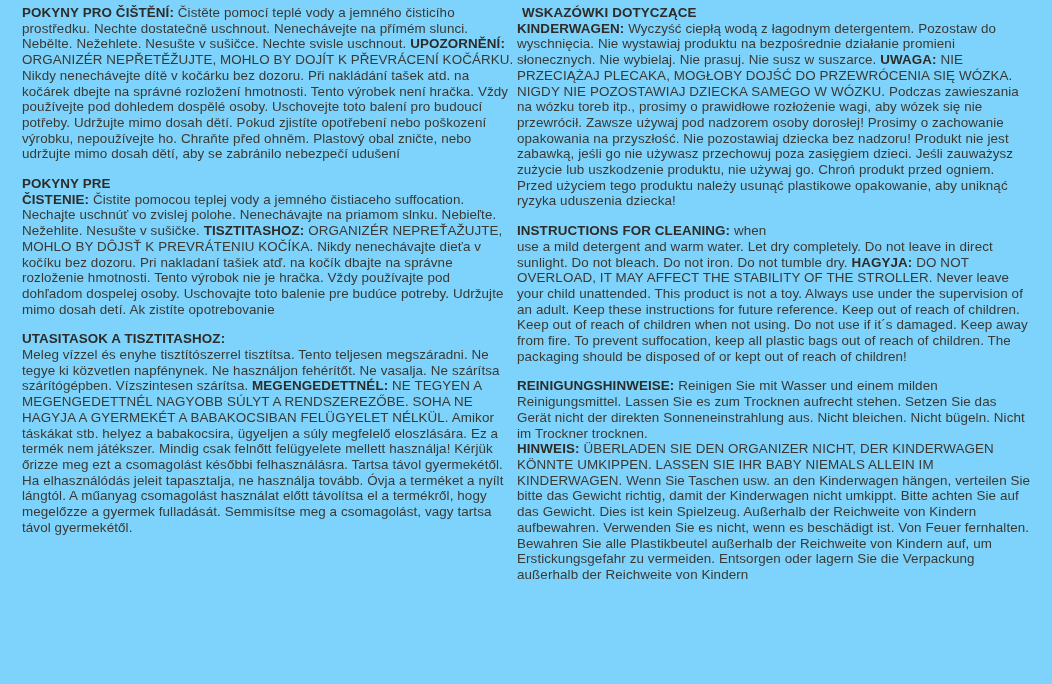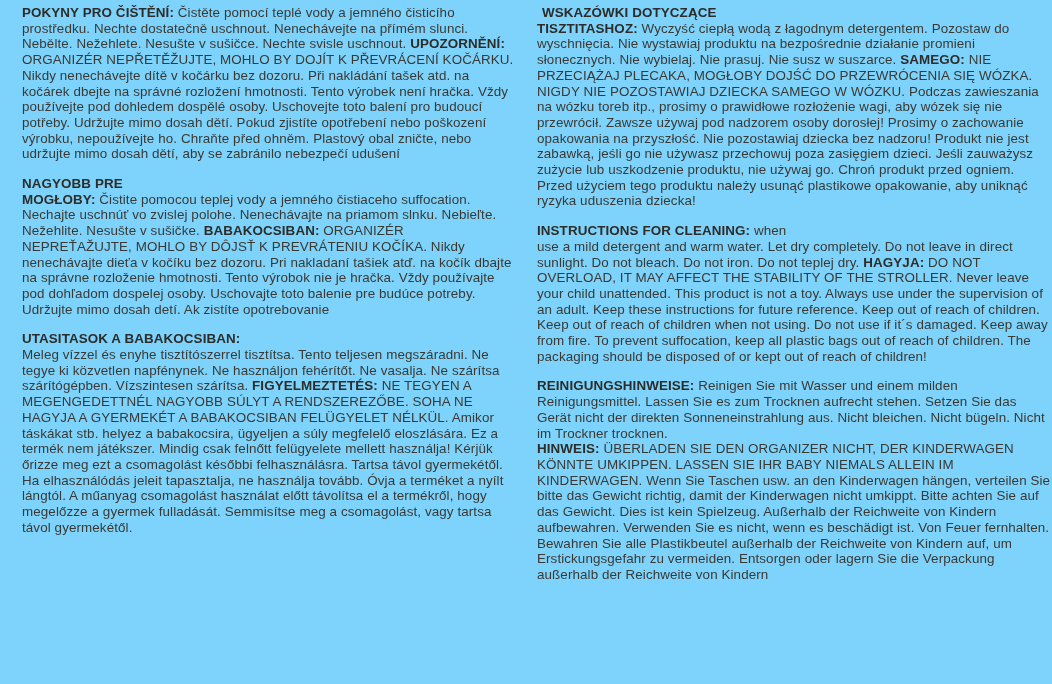--- a/index.html
+++ b/index.html
@@ -17,21 +17,21 @@
     color: #3B3933;
   }
   .col {
     position: absolute;
     top: 5px;
     font-size: 13.4px;
     line-height: 15.7px;
     letter-spacing: 0.1px;
   }
   .col-left  { left: 22px;  width: 492px; }
-  .col-right { left: 537px; width: 514px; }
+  .col-right { left: 517px; width: 514px; }
   .para {
     margin: 0 0 14px 0;
   }
   .bold {
     font-weight: bold;
     color: #2E2C28;
   }
   .indent { padding-left: 5px; }
 </style>
 </head>
@@ -39,40 +39,40 @@
 
 <div class="sheet">
 
   <div class="col col-left">
 
     <p class="para"><span class="bold">POKYNY PRO ČIŠTĚNÍ:</span>
       <span>Čistěte pomocí teplé vody a jemného čisticího prostředku. Nechte dostatečně uschnout. Nenechávejte na přímém slunci. Nebělte. Nežehlete. Nesušte v sušičce. Nechte svisle uschnout.</span>
       <span class="bold">UPOZORNĚNÍ:</span>
       <span>ORGANIZÉR NEPŘETĚŽUJTE, MOHLO BY DOJÍT K PŘEVRÁCENÍ KOČÁRKU. Nikdy nenechávejte dítě v kočárku bez dozoru. Při nakládání tašek atd. na kočárek dbejte na správné rozložení hmotnosti. Tento výrobek není hračka. Vždy používejte pod dohledem dospělé osoby. Uschovejte toto balení pro budoucí potřeby. Udržujte mimo dosah dětí. Pokud zjistíte opotřebení nebo poškození výrobku, nepoužívejte ho. Chraňte před ohněm. Plastový obal zničte, nebo udržujte mimo dosah dětí, aby se zabránilo nebezpečí udušení</span></p>
 
-    <p class="para"><span class="bold">NAGYOBB PRE</span><br><span class="bold">MOGŁOBY:</span>
+    <p class="para"><span class="bold">POKYNY PRE</span><br><span class="bold">ČISTENIE:</span>
       <span>Čistite pomocou teplej vody a jemného čistiaceho suffocation. Nechajte uschnúť vo zvislej polohe. Nenechávajte na priamom slnku. Nebieľte. Nežehlite. Nesušte v sušičke.</span>
-      <span class="bold">BABAKOCSIBAN:</span>
+      <span class="bold">TISZTITASHOZ:</span>
       <span>ORGANIZÉR NEPREŤAŽUJTE, MOHLO BY DÔJSŤ K PREVRÁTENIU KOČÍKA. Nikdy nenechávajte dieťa v kočíku bez dozoru. Pri nakladaní tašiek atď. na kočík dbajte na správne rozloženie hmotnosti. Tento výrobok nie je hračka. Vždy používajte pod dohľadom dospelej osoby. Uschovajte toto balenie pre budúce potreby. Udržujte mimo dosah detí. Ak zistíte opotrebovanie</span></p>
 
-    <p class="para"><span class="bold">UTASITASOK A BABAKOCSIBAN:</span><br><span>Meleg vízzel és enyhe tisztítószerrel tisztítsa. Tento teljesen megszáradni. Ne tegye ki közvetlen napfénynek. Ne használjon fehérítőt. Ne vasalja. Ne szárítsa szárítógépben. Vízszintesen szárítsa.</span>
-      <span class="bold">FIGYELMEZTETÉS:</span>
+    <p class="para"><span class="bold">UTASITASOK A TISZTITASHOZ:</span><br><span>Meleg vízzel és enyhe tisztítószerrel tisztítsa. Tento teljesen megszáradni. Ne tegye ki közvetlen napfénynek. Ne használjon fehérítőt. Ne vasalja. Ne szárítsa szárítógépben. Vízszintesen szárítsa.</span>
+      <span class="bold">MEGENGEDETTNÉL:</span>
       <span>NE TEGYEN A MEGENGEDETTNÉL NAGYOBB SÚLYT A RENDSZEREZŐBE. SOHA NE HAGYJA A GYERMEKÉT A BABAKOCSIBAN FELÜGYELET NÉLKÜL. Amikor táskákat stb. helyez a babakocsira, ügyeljen a súly megfelelő eloszlására. Ez a termék nem játékszer. Mindig csak felnőtt felügyelete mellett használja! Kérjük őrizze meg ezt a csomagolást későbbi felhasználásra. Tartsa távol gyermekétől. Ha elhasználódás jeleit tapasztalja, ne használja tovább. Óvja a terméket a nyílt lángtól. A műanyag csomagolást használat előtt távolítsa el a termékről, hogy megelőzze a gyermek fulladását. Semmisítse meg a csomagolást, vagy tartsa távol gyermekétől.</span></p>
 
   </div>
 
   <div class="col col-right">
 
-    <p class="para"><span class="bold indent">WSKAZÓWKI DOTYCZĄCE</span><br><span class="bold">TISZTITASHOZ:</span>
+    <p class="para"><span class="bold indent">WSKAZÓWKI DOTYCZĄCE</span><br><span class="bold">KINDERWAGEN:</span>
       <span>Wyczyść ciepłą wodą z łagodnym detergentem. Pozostaw do wyschnięcia. Nie wystawiaj produktu na bezpośrednie działanie promieni słonecznych. Nie wybielaj. Nie prasuj. Nie susz w suszarce.</span>
-      <span class="bold">SAMEGO:</span>
+      <span class="bold">UWAGA:</span>
       <span>NIE PRZECIĄŻAJ PLECAKA, MOGŁOBY DOJŚĆ DO PRZEWRÓCENIA SIĘ WÓZKA. NIGDY NIE POZOSTAWIAJ DZIECKA SAMEGO W WÓZKU. Podczas zawieszania na wózku toreb itp., prosimy o prawidłowe rozłożenie wagi, aby wózek się nie przewrócił. Zawsze używaj pod nadzorem osoby dorosłej! Prosimy o zachowanie opakowania na przyszłość. Nie pozostawiaj dziecka bez nadzoru! Produkt nie jest zabawką, jeśli go nie używasz przechowuj poza zasięgiem dzieci. Jeśli zauważysz zużycie lub uszkodzenie produktu, nie używaj go. Chroń produkt przed ogniem. Przed użyciem tego produktu należy usunąć plastikowe opakowanie, aby uniknąć ryzyka uduszenia dziecka!</span></p>
 
     <p class="para"><span class="bold">INSTRUCTIONS FOR CLEANING:</span>
-      <span>when</span><br><span>use a mild detergent and warm water. Let dry completely. Do not leave in direct sunlight. Do not bleach. Do not iron. Do not teplej dry.</span>
+      <span>when</span><br><span>use a mild detergent and warm water. Let dry completely. Do not leave in direct sunlight. Do not bleach. Do not iron. Do not tumble dry.</span>
       <span class="bold">HAGYJA:</span>
       <span>DO NOT OVERLOAD, IT MAY AFFECT THE STABILITY OF THE STROLLER. Never leave your child unattended. This product is not a toy. Always use under the supervision of an adult. Keep these instructions for future reference. Keep out of reach of children. Keep out of reach of children when not using. Do not use if it´s damaged. Keep away from fire. To prevent suffocation, keep all plastic bags out of reach of children. The packaging should be disposed of or kept out of reach of children!</span></p>
 
     <p class="para"><span class="bold">REINIGUNGSHINWEISE:</span>
       <span>Reinigen Sie mit Wasser und einem milden Reinigungsmittel. Lassen Sie es zum Trocknen aufrecht stehen. Setzen Sie das Gerät nicht der direkten Sonneneinstrahlung aus. Nicht bleichen. Nicht bügeln. Nicht im Trockner trocknen.</span><br><span class="bold">HINWEIS:</span>
       <span>ÜBERLADEN SIE DEN ORGANIZER NICHT, DER KINDERWAGEN KÖNNTE UMKIPPEN. LASSEN SIE IHR BABY NIEMALS ALLEIN IM KINDERWAGEN. Wenn Sie Taschen usw. an den Kinderwagen hängen, verteilen Sie bitte das Gewicht richtig, damit der Kinderwagen nicht umkippt. Bitte achten Sie auf das Gewicht. Dies ist kein Spielzeug. Außerhalb der Reichweite von Kindern aufbewahren. Verwenden Sie es nicht, wenn es beschädigt ist. Von Feuer fernhalten. Bewahren Sie alle Plastikbeutel außerhalb der Reichweite von Kindern auf, um Erstickungsgefahr zu vermeiden. Entsorgen oder lagern Sie die Verpackung außerhalb der Reichweite von Kindern</span></p>
 
   </div>
 
 </div>

